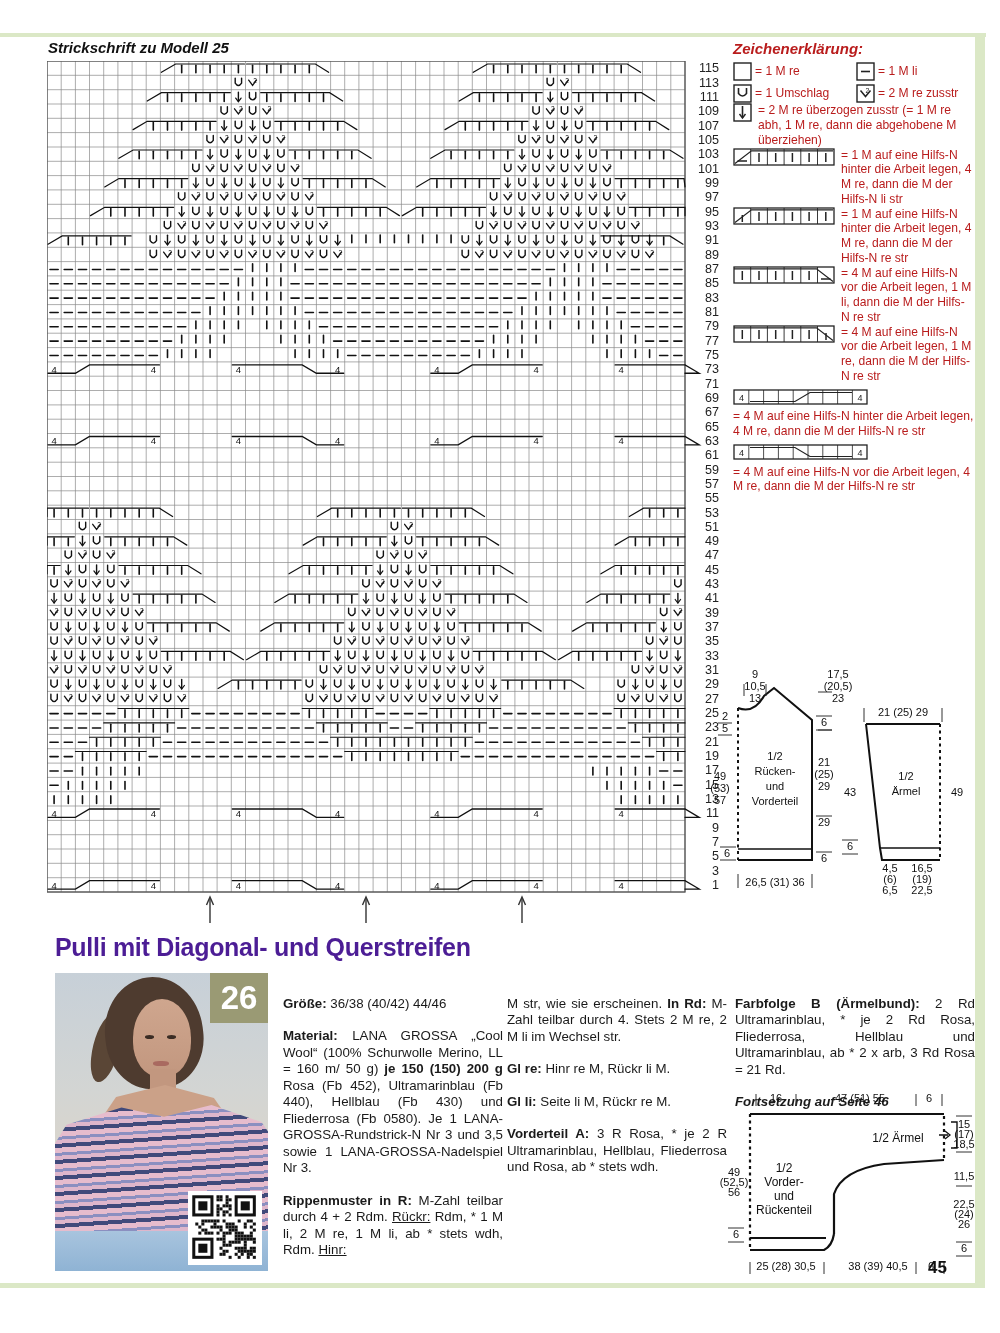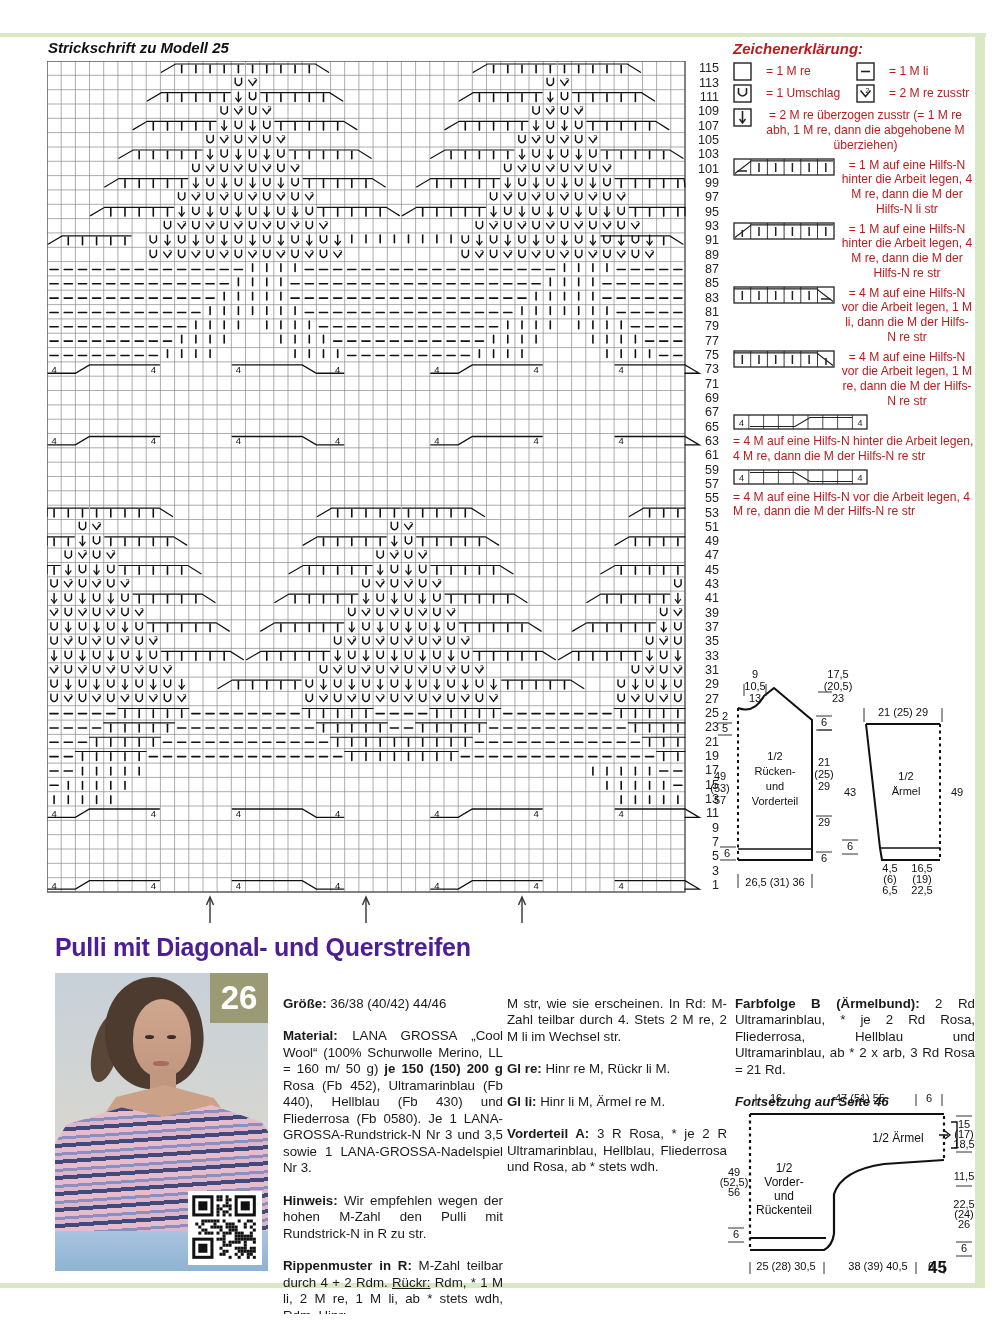--- a/index.html
+++ b/index.html
@@ -5,22 +5,22 @@
   html,body{margin:0;padding:0;background:#fff;}
   .page{position:relative;width:1000px;height:1314px;background:#fff;overflow:hidden;
         font-family:"Liberation Sans",sans-serif;color:#1a1a1a;}
   .green-top{position:absolute;left:0;top:33px;width:986px;height:4px;background:#dbe8c6;}
   .green-right{position:absolute;left:975px;top:33px;width:10px;height:1255px;background:#dbe8c6;}
   .green-bottom{position:absolute;left:0;top:1283px;width:985px;height:5px;background:#dbe8c6;}
   .chart-title{position:absolute;left:48px;top:39px;font-size:15px;font-weight:700;font-style:italic;color:#111;}
   .legend{position:absolute;left:733px;top:40px;width:244px;font-size:12.1px;line-height:1.22;color:#b91c1c;}
   .legend h3{margin:0 0 4px 0;font-size:15px;font-style:italic;}
   .lg-pair{display:flex;gap:2px;margin-top:3px;}
-  .lg-item{flex:1;display:flex;gap:14px;align-items:center;}
-  .lg-row{display:flex;gap:6px;margin-top:5px;align-items:flex-start;text-align:center;}
+  .lg-item{flex:1;display:flex;gap:3px;align-items:center;}
+  .lg-row{display:flex;gap:6px;align-items:flex-start;}
   .lg-narrow{width:132px;}
   .lg-block{margin-top:5px;}
   .lg-txt{display:inline-block;}
   svg{font-family:"Liberation Sans",sans-serif;}
   .schem12{position:absolute;left:698px;top:664px;}
   .schem3{position:absolute;left:720px;top:1086px;}
   .main-heading{position:absolute;left:55px;top:933px;font-size:25px;font-weight:800;color:#4c1d95;letter-spacing:-0.3px;}
   .photo{position:absolute;left:55px;top:973px;width:213px;height:298px;overflow:hidden;
          background:linear-gradient(180deg,#c7d0d8 0%,#d3d5d3 40%,#ddd5c9 70%,#d0c4b2 100%);}
   .ph-hair{position:absolute;left:50px;top:4px;width:98px;height:112px;background:#4e3b2f;border-radius:50% 50% 46% 46%;transform:rotate(-7deg);}
@@ -2102,27 +2102,26 @@
         <rect x="53.6" y="8.8" width="9.600000000000001" height="9.600000000000001" fill="#111"></rect>
         <rect x="2.4" y="47.2" width="22.400000000000002" height="22.400000000000002" fill="#111"></rect>
         <rect x="5.6" y="50.4" width="16" height="16" fill="#fff"></rect>
         <rect x="8.8" y="53.6" width="9.600000000000001" height="9.600000000000001" fill="#111"></rect>
       </svg>
   </div>
 
   <div class="cols" id="col1" data-interactable="false">
       <p data-interactable="false"><span style="font-weight:700" data-interactable="false">Größe:</span><span data-interactable="false"> 36/38 (40/42) 44/46</span></p>
       <p data-interactable="false"><span style="font-weight:700" data-interactable="false">Material:</span><span data-interactable="false"> LANA GROSSA „Cool Wool“ (100% Schurwolle Merino, LL = 160 m/ 50 g) </span><span style="font-weight:700" data-interactable="false">je 150 (150) 200 g</span><span data-interactable="false"> Rosa (Fb 452), Ultramarinblau (Fb 440), Hellblau (Fb 430) und Fliederrosa (Fb 0580). Je 1 LANA-GROSSA-Rundstrick-N Nr 3 und 3,5 sowie 1 LANA-GROSSA-Nadelspiel Nr 3.</span></p>
-      <p data-interactable="false"><span style="font-weight:700" data-interactable="false">Hinweis:</span><span data-interactable="false"> Wir empfehlen wegen der hohen M-Zahl den Pulli mit Rundstrick-N in R zu str.</span></p>
       <p data-interactable="false"><span style="font-weight:700" data-interactable="false">Rippenmuster in R:</span><span data-interactable="false"> M-Zahl teilbar durch 4 + 2 Rdm. </span><span style="text-decoration:underline" data-interactable="false">Rückr:</span><span data-interactable="false"> Rdm, * 1 M li, 2 M re, 1 M li, ab * stets wdh, Rdm. </span><span style="text-decoration:underline" data-interactable="false">Hinr:</span></p>
     </div>
   <div class="cols" id="col2" data-interactable="false">
-      <p data-interactable="false"><span data-interactable="false">M str, wie sie erscheinen. </span><span style="font-weight:400" data-interactable="false">In Rd:</span><span data-interactable="false"> M-Zahl teilbar durch 4. Stets 2 M re, 2 M li im Wechsel str.</span></p>
+      <p data-interactable="false"><span data-interactable="false">M str, wie sie erscheinen. </span><span style="font-weight:700" data-interactable="false">In Rd:</span><span data-interactable="false"> M-Zahl teilbar durch 4. Stets 2 M re, 2 M li im Wechsel str.</span></p>
       <p data-interactable="false"><span style="font-weight:700" data-interactable="false">Gl re:</span><span data-interactable="false"> Hinr re M, Rückr li M.</span></p>
-      <p data-interactable="false"><span style="font-weight:700" data-interactable="false">Gl li:</span><span data-interactable="false"> Hinr li M, Ärmel re M.</span></p>
+      <p data-interactable="false"><span style="font-weight:700" data-interactable="false">Gl li:</span><span data-interactable="false"> Seite li M, Rückr re M.</span></p>
       <p data-interactable="false"><span style="font-weight:700" data-interactable="false">Vorderteil A:</span><span data-interactable="false"> 3 R Rosa, * je 2 R Ultramarinblau, Hellblau, Fliederrosa und Rosa, ab * stets wdh.</span></p>
     </div>
   <div class="cols" id="col3" data-interactable="false">
       <p data-interactable="false"><span style="font-weight:700" data-interactable="false">Farbfolge B (Ärmelbund):</span><span data-interactable="false"> 2 Rd Ultramarinblau, * je 2 Rd Rosa, Fliederrosa, Hellblau und Ultramarinblau, ab * 2 x arb, 3 Rd Rosa = 21 Rd.</span></p>
       <p class="fort" data-interactable="false"><span style="font-weight:700;" data-interactable="false">Fortsetzung auf Seite 46</span></p>
     </div>
 
   <svg class="schem3" data-interactable="false" width="258" height="192" viewBox="0 0 258 192" font-size="11" fill="#111">
     <g stroke="#111" fill="none" stroke-width="2.2">
       <path d="M30 28 H224"></path>

